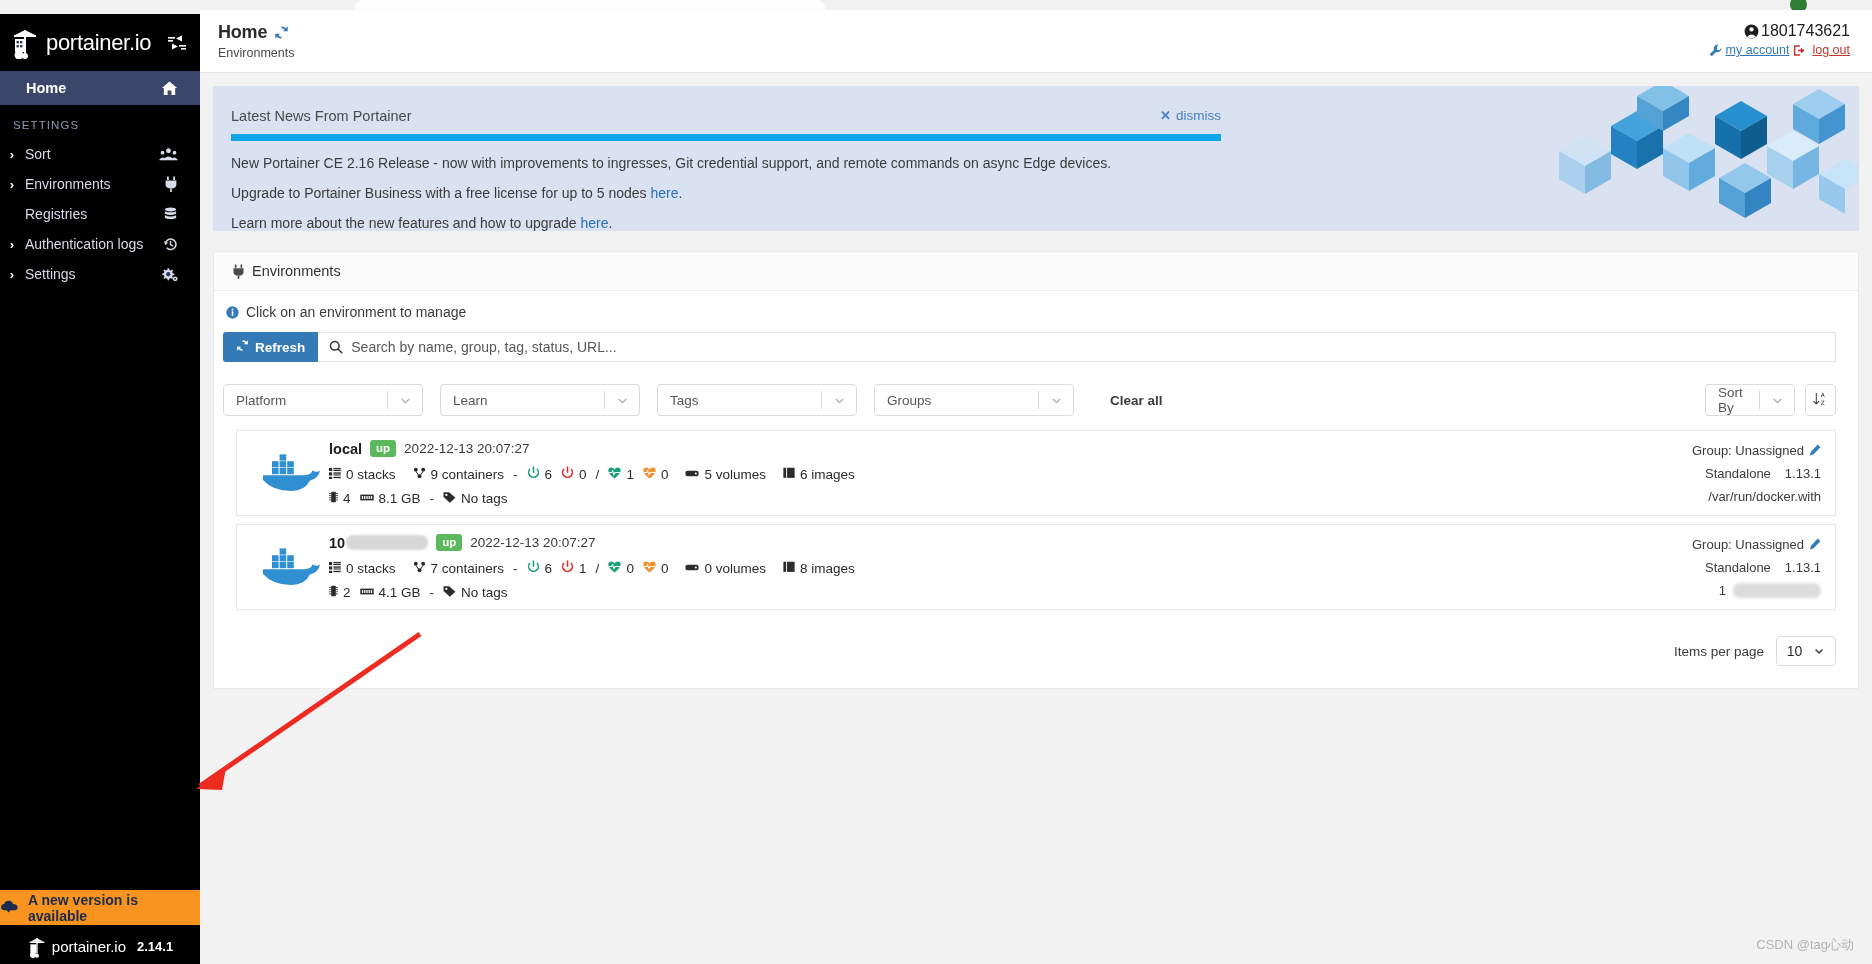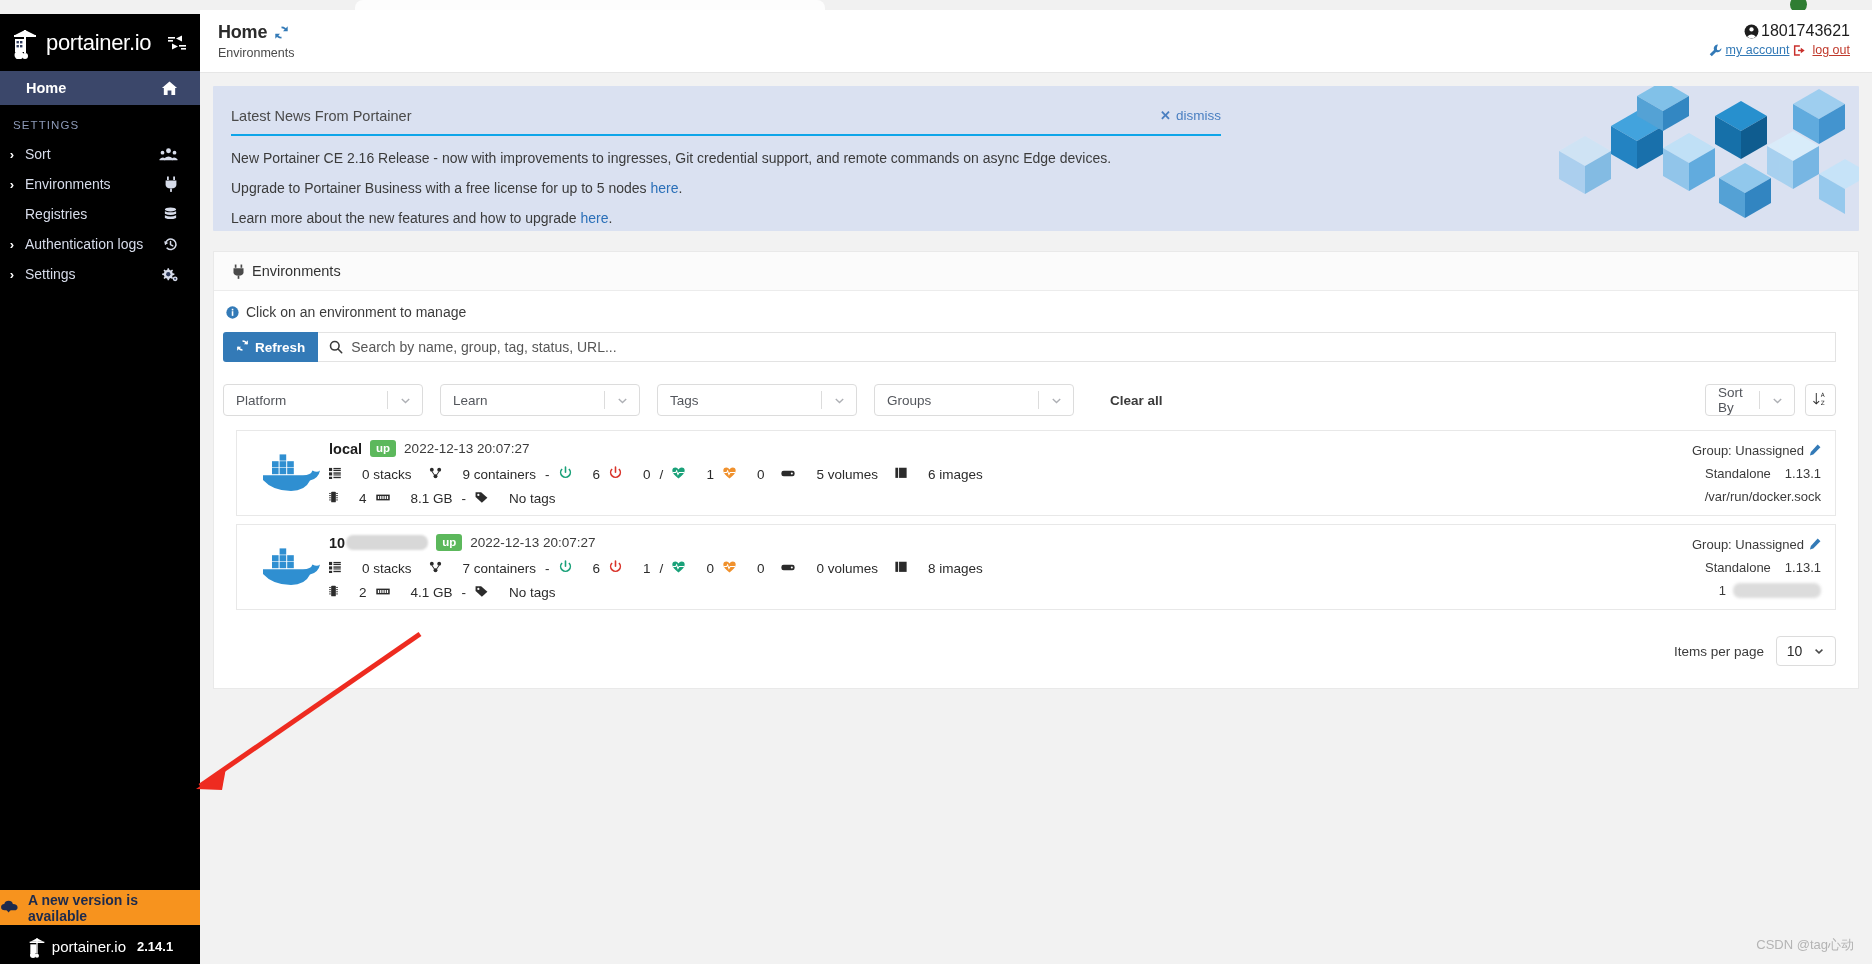--- a/index.html
+++ b/index.html
@@ -122,21 +122,21 @@
 
   
   .content { padding: 13px 13px 0 13px; }
   .news {
     position: relative; background: #dae1f1; height: 145px;
     overflow: hidden; border-radius: 1px;
   }
   .news-inner { padding: 22px 26px 0 18px; position: relative; z-index: 2; }
   .news-head {
     display: flex; align-items: flex-start; justify-content: space-between;
-    border-bottom: 2px solid #0ea5e9; padding-bottom: 10px; width: 990px;
+    border-bottom: 7px solid #0ea5e9; padding-bottom: 10px; width: 990px;
   }
   .news-title { font-size: 14.5px; color: #4a4a4a; }
   .dismiss {
     display: flex; align-items: center; gap: 5px;
     color: #4a7fc1; font-size: 13.5px;
   }
   .dismiss .x { font-weight: bold; font-size: 13px; }
   .news-line { font-size: 14px; color: #3b3b3b; margin-top: 14px; }
   .news-line a { color: #2a6fb8; text-decoration: none; }
   .news-art { position: absolute; right: 0; top: 0; width: 340px; height: 145px; z-index: 1; }
@@ -216,21 +216,21 @@
   }
   .badge-up {
     background: #5cb85c; color: #fff; font-size: 11.5px; font-weight: bold;
     padding: 1px 6px 2px 6px; border-radius: 3px; line-height: 1.25;
   }
   .env-date { font-size: 13.5px; color: #3b3b3b; }
   .env-row2 {
     display: flex; align-items: center; gap: 0px; margin-top: 9px;
     font-size: 13.5px; color: #2b2b2b;
   }
-  .stat { display: flex; align-items: center; gap: 21px; margin-right: 17px; }
+  .stat { display: flex; align-items: center; gap: 5px; margin-right: 17px; }
   .stat.tight { margin-right: 9px; }
   .env-row3 {
     display: flex; align-items: center; margin-top: 9px;
     font-size: 13.5px; color: #2b2b2b;
   }
   .env-right { text-align: right; flex: none; width: 300px; }
   .er-line { font-size: 13px; color: #3b3b3b; margin-bottom: 8px; display: flex; align-items: center; justify-content: flex-end; gap: 5px; }
   .er-line:last-child { margin-bottom: 0; }
   .er-standalone { display: flex; justify-content: flex-end; gap: 14px; }
   .pencil { color: #337ab7; display: flex; }
@@ -777,21 +777,21 @@
                   <svg viewBox="0 0 13 13" width="12" height="12" fill="currentColor">
                     <path d="M9.4 0.6 L12.4 3.6 L4.6 11.4 L1 12.4 L2 8.8 Z"></path>
                   </svg>
                 </span>
               </div>
               <div class="er-line er-standalone">
                 <span>Standalone</span>
                 <span>1.13.1</span>
               </div>
               <div class="er-line">
-                <span>/var/run/docker.sock</span>
+                <span>/var/run/docker.with</span>
               </div>
             </div>
           </div>
 
           <div class="env-card">
             <div class="env-icon">
               <svg viewBox="0 0 70 48" width="70" height="48">
                 <g fill="#2f8fd1">
                   <rect x="17" y="19" width="6.6" height="6.2"></rect>
                     <rect x="24.6" y="19" width="6.6" height="6.2"></rect>

